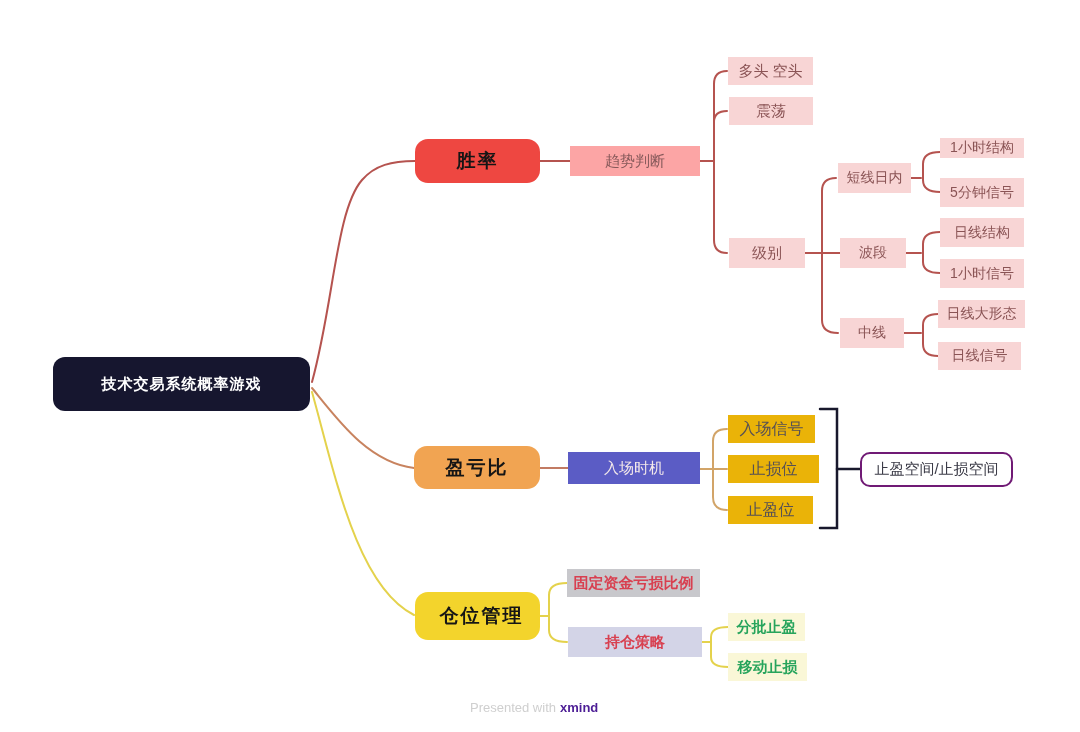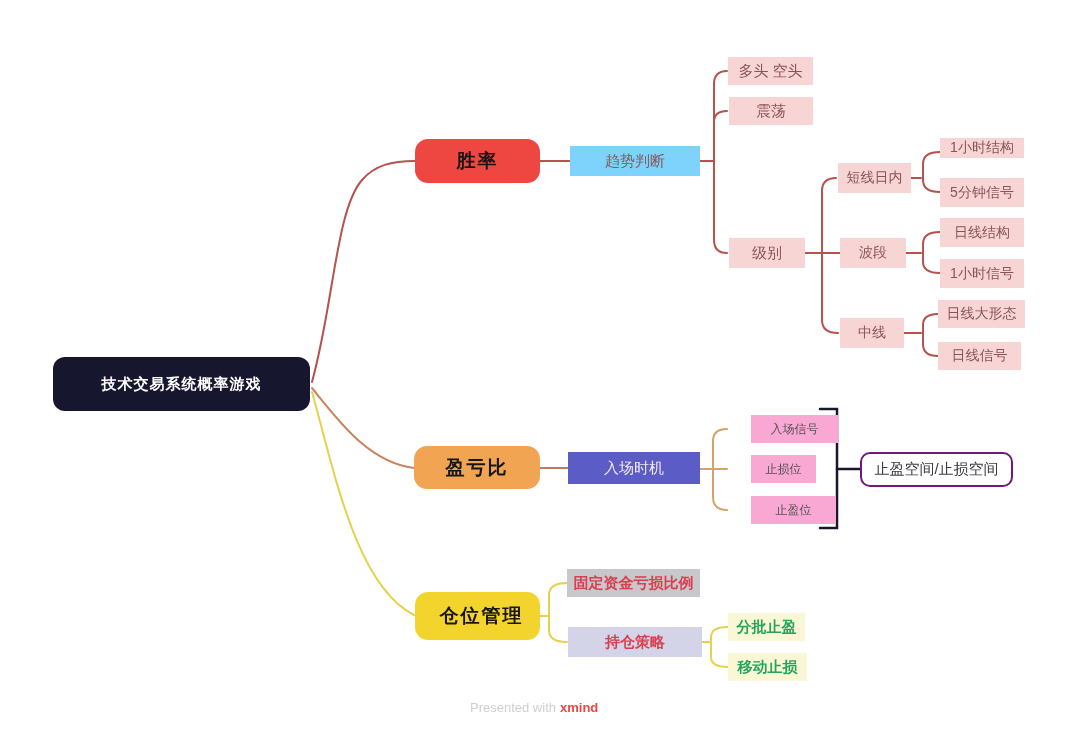--- a/index.html
+++ b/index.html
@@ -20,34 +20,34 @@
     font-size:15px;font-weight:bold;letter-spacing:1px;
   }
   .topic-main{
     border-radius:13px;font-size:19px;font-weight:bold;color:#151515;
     letter-spacing:2px;
   }
   .bg-red{background:#ee4741;}
   .bg-orange{background:#f1a452;}
   .bg-yellow{background:#f3d42c;padding-left:8px;}
   .pink{background:#f8d5d5;color:#8a5455;}
-  .pink-light{background:#7dd3fc;color:#86595a;}
+  .pink-light{background:#fca5a5;color:#86595a;}
   .sub4{font-size:14px;}
   .indigo{background:#5b5cc5;color:#f4e9ea;}
-  .cream{background:#f9a8d4;color:#565055;font-size:12px;margin-left:23px;}
+  .cream{background:#eab308;color:#565055;font-size:16px;}
   .gray{background:#c8c8cc;color:#d84050;font-weight:bold;}
   .lavender{background:#d3d4e7;color:#d84050;font-weight:bold;}
   .pale-yellow{background:#faf7d7;color:#27a45c;font-weight:bold;}
   .outline{
     background:#ffffff;border:2px solid #701a75;border-radius:10px;color:#3a3a46;
   }
   .watermark{
     position:absolute;left:470px;top:700px;font-size:13px;color:#cfcfcf;
   }
-  .watermark .brand{font-weight:bold;color:#ef4444;margin-left:4px;}
+  .watermark .brand{font-weight:bold;color:#4c1d95;margin-left:4px;}
 </style>
 </head>
 <body>
 
 <div id="canvas">
 
   <svg class="lines" width="1080" height="732" viewBox="0 0 1080 732">
 
     <g stroke="#b5534f" stroke-width="2" fill="none" stroke-linecap="round">
       <path d="M312,382 C334,302 336,210 362,180 C375,165 392,161 415,161"></path>
@@ -99,21 +99,21 @@
   <div class="node pink sub4" style="left:840px;top:238px;width:66px;height:30px">波段</div>
   <div class="node pink sub4" style="left:940px;top:218px;width:84px;height:29px">日线结构</div>
   <div class="node pink sub4" style="left:940px;top:259px;width:84px;height:29px">1小时信号</div>
   <div class="node pink sub4" style="left:840px;top:318px;width:64px;height:30px">中线</div>
   <div class="node pink sub4" style="left:938px;top:300px;width:87px;height:28px">日线大形态</div>
   <div class="node pink sub4" style="left:938px;top:342px;width:83px;height:28px">日线信号</div>
 
   <div class="node topic-main bg-orange" style="left:414px;top:446px;width:126px;height:43px">盈亏比</div>
   <div class="node indigo" style="left:568px;top:452px;width:132px;height:32px">入场时机</div>
   <div class="node cream" style="left:728px;top:415px;width:87px;height:28px">入场信号</div>
-  <div class="node cream" style="left:728px;top:455px;width:65px;height:28px">止损位</div>
+  <div class="node cream" style="left:728px;top:455px;width:91px;height:28px">止损位</div>
   <div class="node cream" style="left:728px;top:496px;width:85px;height:28px">止盈位</div>
   <div class="node outline" style="left:860px;top:452px;width:153px;height:35px">止盈空间/止损空间</div>
 
   <div class="node topic-main bg-yellow" style="left:415px;top:592px;width:125px;height:48px">仓位管理</div>
   <div class="node lavender" style="left:568px;top:627px;width:134px;height:30px">持仓策略</div>
   <div class="node gray" style="left:567px;top:569px;width:133px;height:28px">固定资金亏损比例</div>
   <div class="node pale-yellow" style="left:728px;top:613px;width:77px;height:28px">分批止盈</div>
   <div class="node pale-yellow" style="left:728px;top:653px;width:79px;height:28px">移动止损</div>
 
   <div class="watermark">

